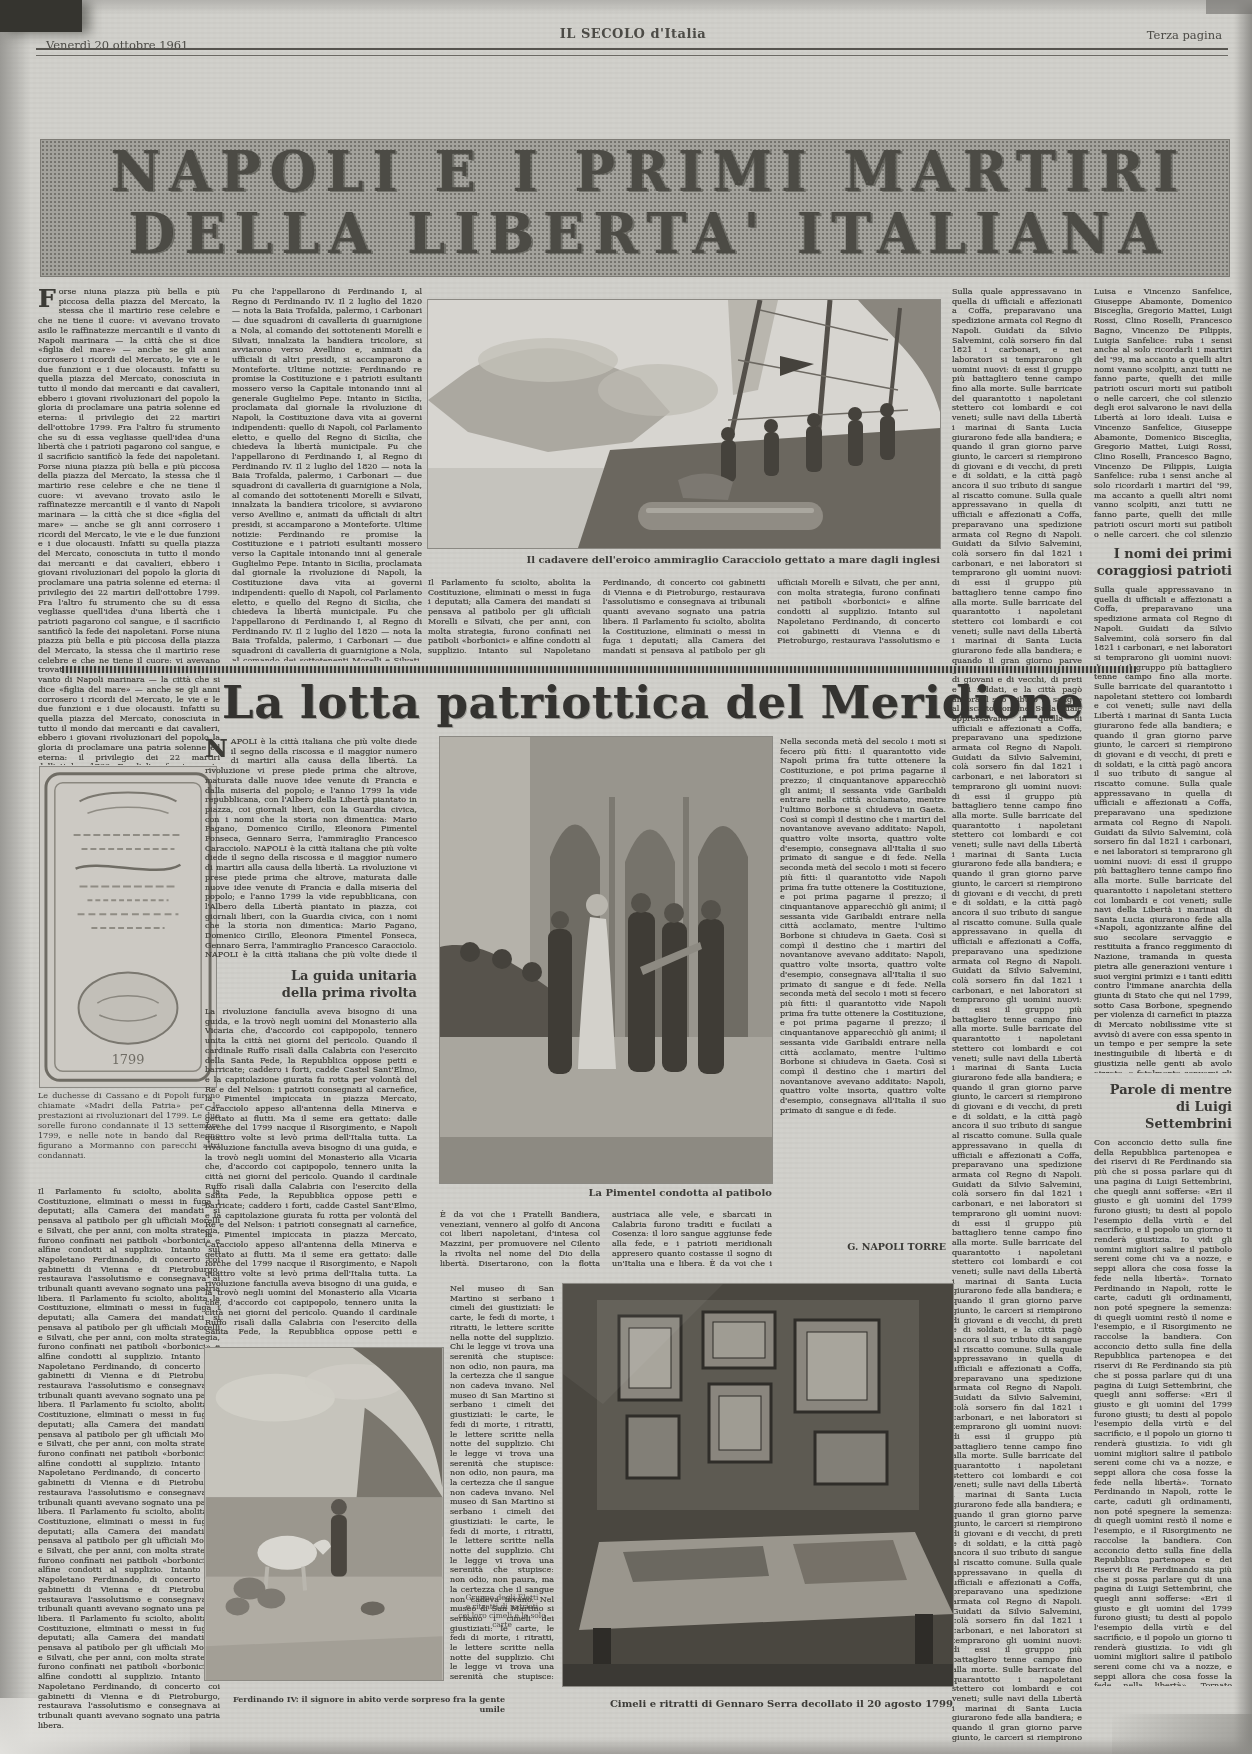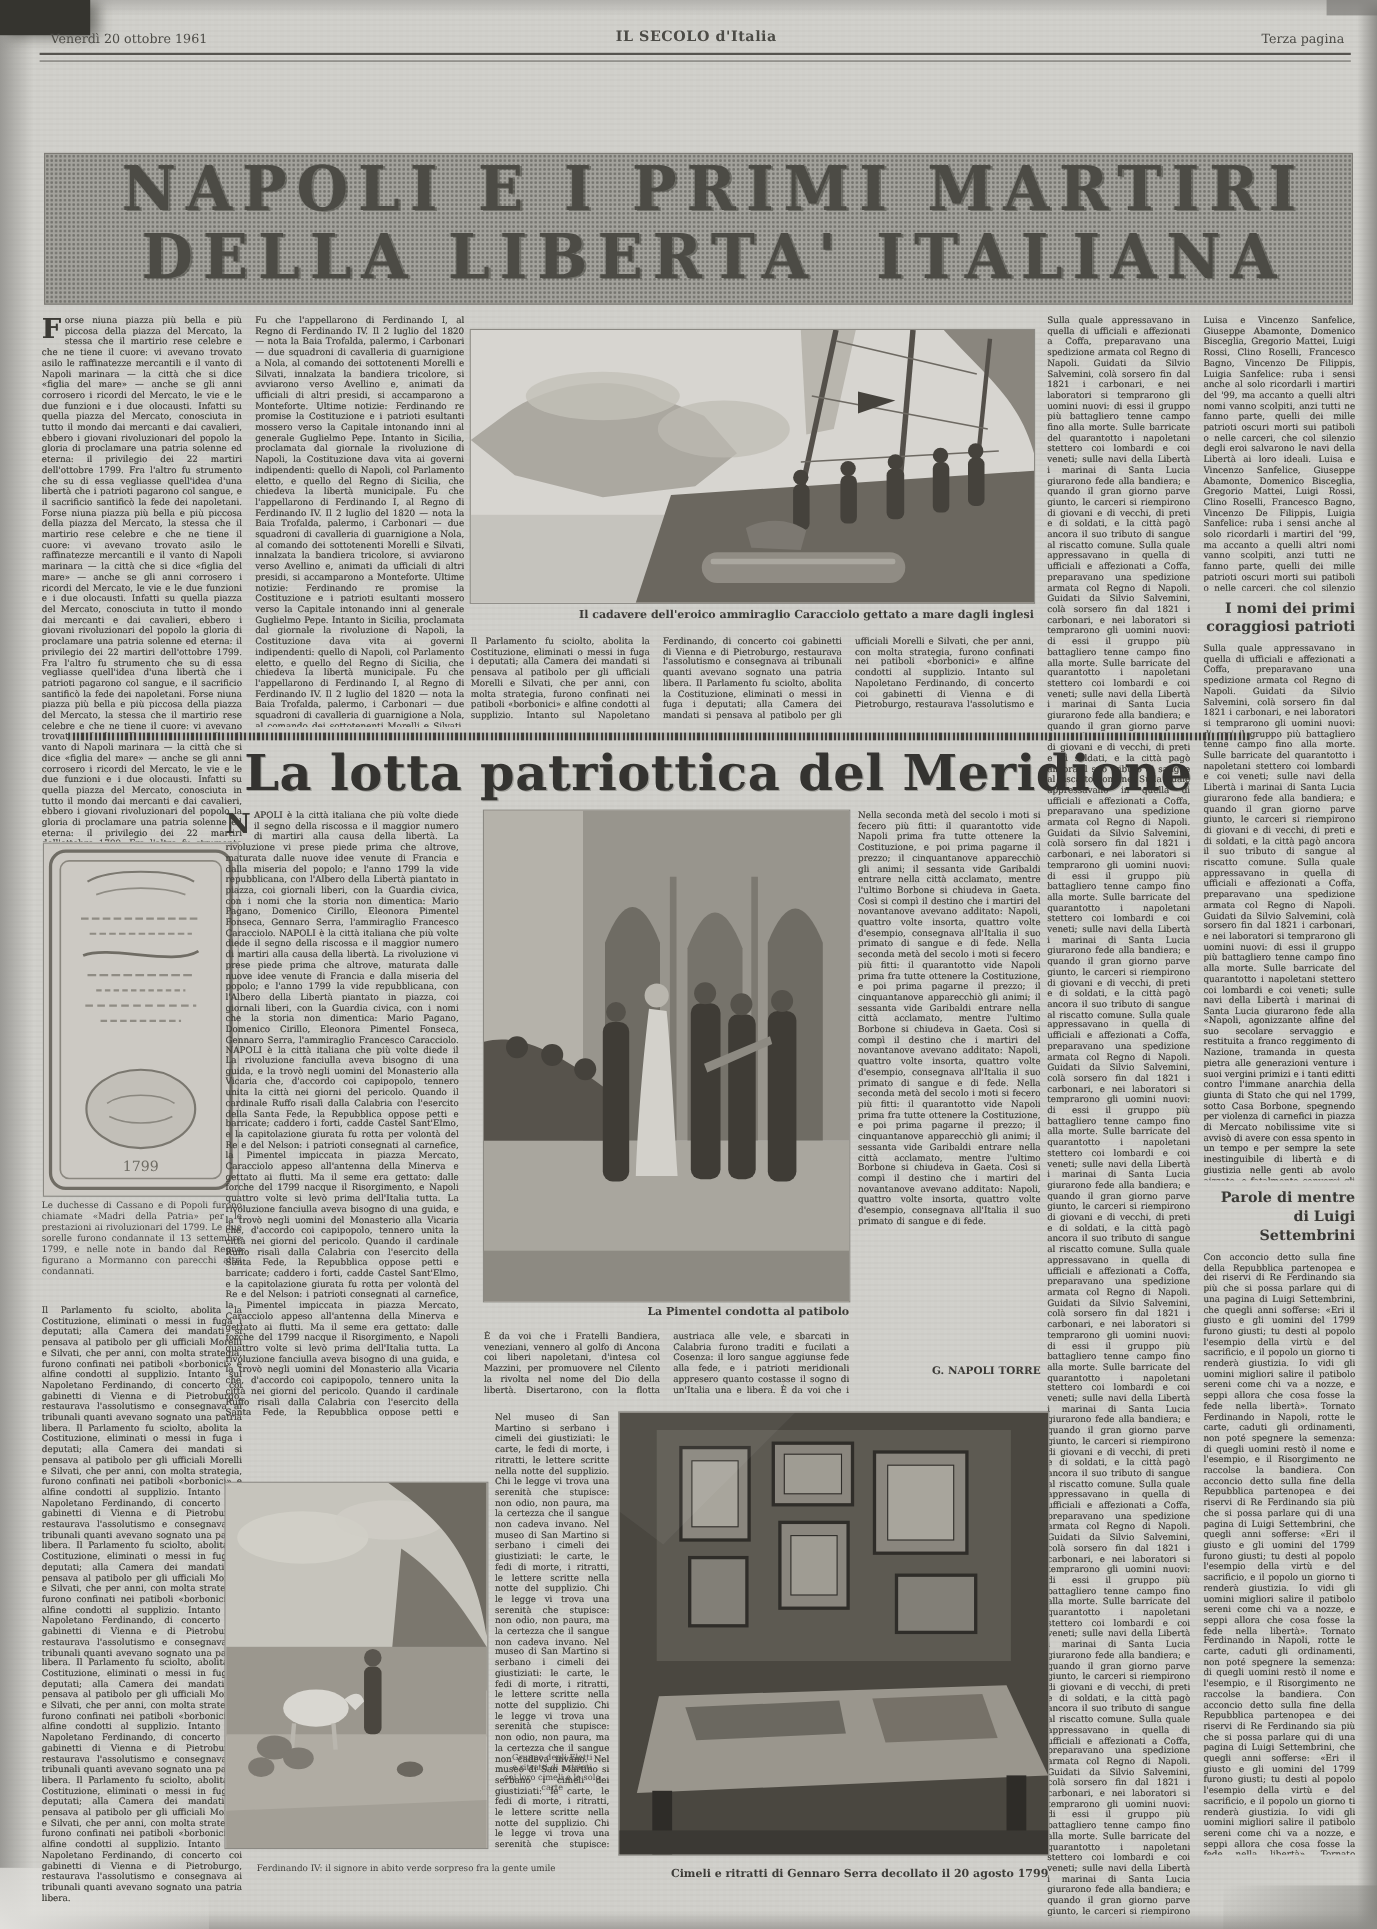--- a/index.html
+++ b/index.html
@@ -20,21 +20,21 @@
   .corner-tl{position:absolute;left:0;top:0;width:82px;height:32px;background:#35342f;
     box-shadow:8px 2px 12px rgba(53,52,47,.55);}
   .corner-tr{position:absolute;right:0;top:0;width:46px;height:14px;background:#6f6e6a;opacity:.6;}
   .corner-bl{position:absolute;left:0;bottom:0;width:190px;height:56px;
     background:linear-gradient(45deg,#e2e1dd,rgba(226,225,221,0));}
   .corner-br{position:absolute;right:0;bottom:0;width:140px;height:40px;
     background:linear-gradient(315deg,#85847f,rgba(133,132,127,0));opacity:.7;}
 
   
   .hdr{position:absolute;top:26px;left:40px;right:26px;height:20px;font-size:11.5px;color:#4c4b46;}
-  .hdr .date{position:absolute;left:6px;top:2px;}
+  .hdr .date{position:absolute;left:6px;top:12px;}
   .hdr .mast{position:absolute;left:0;right:0;text-align:center;top:0;
     font-weight:bold;font-size:13px;letter-spacing:.5px;}
   .hdr .pg{position:absolute;right:4px;top:2px;}
   .hdr-rule{position:absolute;top:48px;left:36px;right:24px;height:5px;
     border-top:2px solid #56544f;border-bottom:1px solid #6b6964;}
 
   
   .banner{position:absolute;left:40px;right:22px;top:60px;height:76px;background:#403e3a;
     background-image:repeating-linear-gradient(45deg,rgba(255,255,255,.07) 0 1px,transparent 1px 3px),
                      repeating-linear-gradient(-45deg,rgba(0,0,0,.18) 0 1px,transparent 1px 3px);
@@ -186,20 +186,24 @@
       <div>di Luigi Settembrini</div>
     </div>
     <div class="txt" style="height:548px;">Con acconcio detto sulla fine della Repubblica partenopea e dei riservi di Re Ferdinando sia più che si possa parlare qui di una pagina di Luigi Settembrini, che quegli anni sofferse: «Eri il giusto e gli uomini del 1799 furono giusti; tu desti al popolo l'esempio della virtù e del sacrificio, e il popolo un giorno ti renderà giustizia. Io vidi gli uomini migliori salire il patibolo sereni come chi va a nozze, e seppi allora che cosa fosse la fede nella libertà». Tornato Ferdinando in Napoli, rotte le carte, caduti gli ordinamenti, non poté spegnere la semenza: di quegli uomini restò il nome e l'esempio, e il Risorgimento ne raccolse la bandiera. Con acconcio detto sulla fine della Repubblica partenopea e dei riservi di Re Ferdinando sia più che si possa parlare qui di una pagina di Luigi Settembrini, che quegli anni sofferse: «Eri il giusto e gli uomini del 1799 furono giusti; tu desti al popolo l'esempio della virtù e del sacrificio, e il popolo un giorno ti renderà giustizia. Io vidi gli uomini migliori salire il patibolo sereni come chi va a nozze, e seppi allora che cosa fosse la fede nella libertà». Tornato Ferdinando in Napoli, rotte le carte, caduti gli ordinamenti, non poté spegnere la semenza: di quegli uomini restò il nome e l'esempio, e il Risorgimento ne raccolse la bandiera. Con acconcio detto sulla fine della Repubblica partenopea e dei riservi di Re Ferdinando sia più che si possa parlare qui di una pagina di Luigi Settembrini, che quegli anni sofferse: «Eri il giusto e gli uomini del 1799 furono giusti; tu desti al popolo l'esempio della virtù e del sacrificio, e il popolo un giorno ti renderà giustizia. Io vidi gli uomini migliori salire il patibolo sereni come chi va a nozze, e seppi allora che cosa fosse la fede nella libertà». Tornato Ferdinando in Napoli, rotte le carte, caduti gli ordinamenti, non poté spegnere la semenza: di quegli uomini restò il nome e l'esempio, e il Risorgimento ne raccolse la bandiera.</div>
   </div>
 
   <div class="divider"></div>
   <div class="sec-head">La lotta patriottica del Meridione</div>
 
   <div class="col" style="left:205px;top:737px;width:212px;">
     <div class="txt dropcap" style="height:222px;">NAPOLI è la città italiana che più volte diede il segno della riscossa e il maggior numero di martiri alla causa della libertà. La rivoluzione vi prese piede prima che altrove, maturata dalle nuove idee venute di Francia e dalla miseria del popolo; e l'anno 1799 la vide repubblicana, con l'Albero della Libertà piantato in piazza, coi giornali liberi, con la Guardia civica, con i nomi che la storia non dimentica: Mario Pagano, Domenico Cirillo, Eleonora Pimentel Fonseca, Gennaro Serra, l'ammiraglio Francesco Caracciolo. NAPOLI è la città italiana che più volte diede il segno della riscossa e il maggior numero di martiri alla causa della libertà. La rivoluzione vi prese piede prima che altrove, maturata dalle nuove idee venute di Francia e dalla miseria del popolo; e l'anno 1799 la vide repubblicana, con l'Albero della Libertà piantato in piazza, coi giornali liberi, con la Guardia civica, con i nomi che la storia non dimentica: Mario Pagano, Domenico Cirillo, Eleonora Pimentel Fonseca, Gennaro Serra, l'ammiraglio Francesco Caracciolo. NAPOLI è la città italiana che più volte diede il segno della riscossa e il maggior numero di martiri alla causa della libertà. La rivoluzione vi prese piede prima che altrove, maturata dalle nuove idee venute di Francia e dalla miseria del popolo; e l'anno 1799 la vide repubblicana, con l'Albero della Libertà piantato in piazza, coi giornali liberi, con la Guardia civica, con i nomi che la storia non dimentica: Mario Pagano, Domenico Cirillo, Eleonora Pimentel Fonseca, Gennaro Serra, l'ammiraglio Francesco Caracciolo.</div>
+    <div class="subhead">
+      <div>La guida unitaria</div>
+      <div>della prima rivolta</div>
+    </div>
     <div class="txt" style="height:328px;">La rivoluzione fanciulla aveva bisogno di una guida, e la trovò negli uomini del Monasterio alla Vicaria che, d'accordo coi capipopolo, tennero unita la città nei giorni del pericolo. Quando il cardinale Ruffo risalì dalla Calabria con l'esercito della Santa Fede, la Repubblica oppose petti e barricate; caddero i forti, cadde Castel Sant'Elmo, e la capitolazione giurata fu rotta per volontà del Re e del Nelson: i patrioti consegnati al carnefice, la Pimentel impiccata in piazza Mercato, Caracciolo appeso all'antenna della Minerva e gettato ai flutti. Ma il seme era gettato: dalle forche del 1799 nacque il Risorgimento, e Napoli quattro volte si levò prima dell'Italia tutta. La rivoluzione fanciulla aveva bisogno di una guida, e la trovò negli uomini del Monasterio alla Vicaria che, d'accordo coi capipopolo, tennero unita la città nei giorni del pericolo. Quando il cardinale Ruffo risalì dalla Calabria con l'esercito della Santa Fede, la Repubblica oppose petti e barricate; caddero i forti, cadde Castel Sant'Elmo, e la capitolazione giurata fu rotta per volontà del Re e del Nelson: i patrioti consegnati al carnefice, la Pimentel impiccata in piazza Mercato, Caracciolo appeso all'antenna della Minerva e gettato ai flutti. Ma il seme era gettato: dalle forche del 1799 nacque il Risorgimento, e Napoli quattro volte si levò prima dell'Italia tutta. La rivoluzione fanciulla aveva bisogno di una guida, e la trovò negli uomini del Monasterio alla Vicaria che, d'accordo coi capipopolo, tennero unita la città nei giorni del pericolo. Quando il cardinale Ruffo risalì dalla Calabria con l'esercito della Santa Fede, la Repubblica oppose petti e barricate; caddero i forti, cadde Castel Sant'Elmo, e la capitolazione giurata fu rotta per volontà del Re e del Nelson: i patrioti consegnati al carnefice, la Pimentel impiccata in piazza Mercato, Caracciolo appeso all'antenna della Minerva e gettato ai flutti. Ma il seme era gettato: dalle forche del 1799 nacque il Risorgimento, e Napoli quattro volte si levò prima dell'Italia tutta.</div>
   </div>
 
   <div class="imgbox" style="left:440px;top:737px;width:332px;height:446px;">
     <svg width="332" height="446" viewBox="0 0 332 446">
       <rect width="332" height="446" fill="#c7c5bf"></rect>
       <rect x="90" width="242" height="300" fill="#98958d"></rect>
       <rect width="90" height="300" fill="#b5b2aa"></rect>
       <path d="M110,120 Q135,55 160,120 L160,300 L110,300 Z" fill="#6f6c64"></path>
       <path d="M185,125 Q210,60 235,125 L235,300 L185,300 Z" fill="#76736b"></path>
@@ -287,15 +291,15 @@
       <circle cx="134" cy="160" r="8" fill="#5a564f"></circle>
       <g fill="#7e7a72">
         <ellipse cx="44" cy="242" rx="16" ry="11"></ellipse>
         <ellipse cx="66" cy="252" rx="14" ry="10"></ellipse>
         <ellipse cx="32" cy="260" rx="12" ry="9"></ellipse>
       </g>
       <ellipse cx="168" cy="262" rx="12" ry="7" fill="#6b675f"></ellipse>
       <path d="M0,300 L238,290 L238,334 L0,334 Z" fill="#a39f96"></path>
     </svg>
   </div>
-  <div class="col caption small" style="left:205px;top:1694px;width:300px;font-weight:normal;">Ferdinando IV: il signore in abito verde sorpreso fra la gente umile</div>
+  <div class="col caption small" style="left:205px;top:1694px;width:300px;font-weight:bold;">Ferdinando IV: il signore in abito verde sorpreso fra la gente umile</div>
 
 </div>
 
 </body></html>

